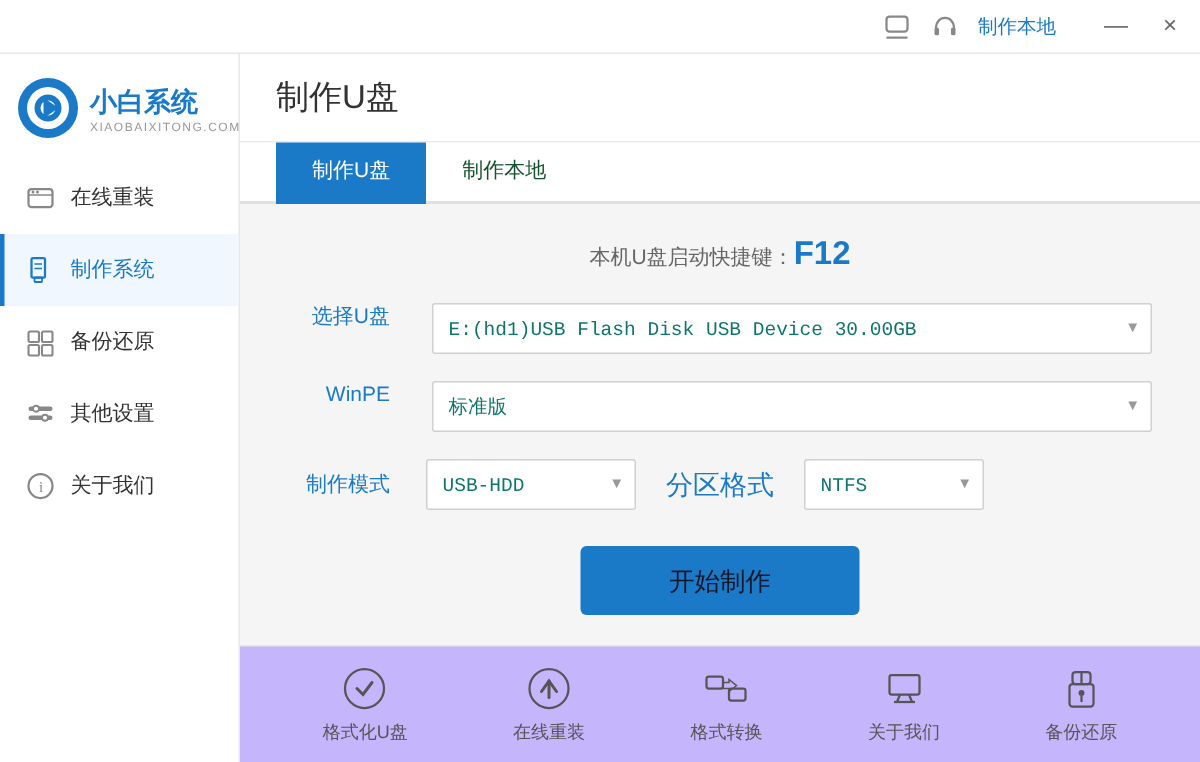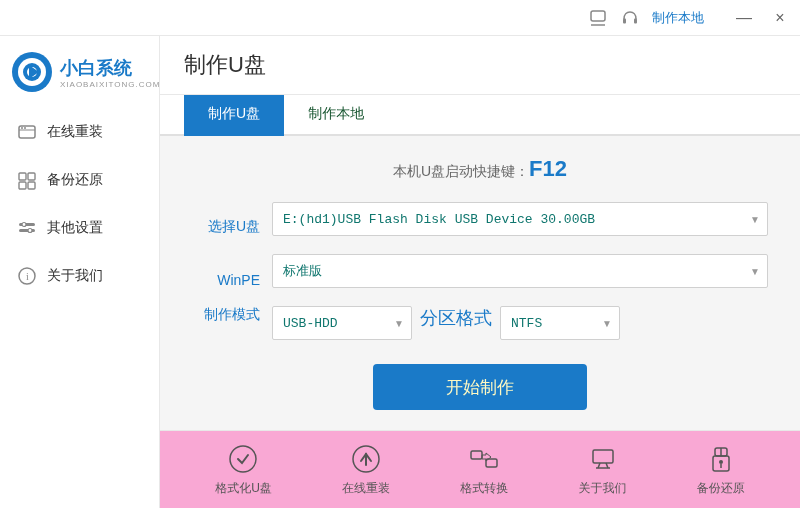--- a/index.html
+++ b/index.html
@@ -186,23 +186,23 @@
       margin-bottom: 20px;
     }
     .hotkey-hint .hotkey-key {
       font-size: 22px;
       font-weight: bold;
       color: #1a7ac8;
     }
 
     .form-row {
       display: flex;
-      align-items: flex-end;
+      align-items: flex-start;
       margin-bottom: 18px;
-      gap: 0;
+      gap: 16px;
     }
     .form-label {
       width: 80px;
       font-size: 14px;
       color: #1a7ac8;
       flex-shrink: 0;
       text-align: right;
       padding-right: 12px;
     }
     .select-wrapper {
@@ -228,53 +228,53 @@
       right: 8px;
       top: 50%;
       transform: translateY(-50%);
       color: #999;
       font-size: 10px;
       pointer-events: none;
     }
 
     .form-row-split {
       display: flex;
-      align-items: flex-start;
+      align-items: center;
       margin-bottom: 18px;
-      gap: 0;
+      gap: 12px;
     }
     .form-row-split .form-label {
       width: 80px;
     }
     .split-label2 {
       font-size: 18px;
       color: #1a7ac8;
       flex-shrink: 0;
       padding: 0 8px;
     }
 
     .start-btn {
       display: block;
-      width: 214px;
+      width: 186px;
       height: 46px;
       background: #1a7ac8;
-      color: #fef9c3;
+      color: #0f172a;
       font-size: 17px;
       border: none;
       border-radius: 4px;
       cursor: pointer;
       margin: 24px auto 0;
       font-family: "Microsoft YaHei", sans-serif;
       font-weight: 500;
     }
 
     
     .bottom-toolbar {
       height: 80px;
-      background: #f9a8d4;
+      background: #c4b5fd;
       border-top: 1px solid #e8e8e8;
       display: flex;
       align-items: center;
       justify-content: space-around;
       padding: 0 20px;
     }
     .bottom-tool-item {
       display: flex;
       flex-direction: column;
       align-items: center;
@@ -346,20 +346,32 @@
           <svg width="20" height="20" viewBox="0 0 20 20" fill="none">
             <rect x="2" y="4" width="16" height="12" rx="2" stroke="#888" stroke-width="1.5" fill="none"></rect>
             <line x1="2" y1="8" x2="18" y2="8" stroke="#888" stroke-width="1"></line>
             <circle cx="5" cy="6" r="1" fill="#888"></circle>
             <circle cx="8" cy="6" r="1" fill="#888"></circle>
           </svg>
         </div>
         <span>在线重装</span>
       </div>
 
+      <div class="sidebar-item active">
+        <div class="active-bar"></div>
+        <div class="sidebar-item-icon">
+          <svg width="20" height="20" viewBox="0 0 20 20" fill="none">
+            <rect x="4" y="2" width="9" height="13" rx="1" stroke="#1a7ac8" stroke-width="1.5" fill="none"></rect>
+            <rect x="6" y="15" width="5" height="3" rx="0.5" stroke="#1a7ac8" stroke-width="1.2" fill="none"></rect>
+            <line x1="6" y1="6" x2="11" y2="6" stroke="#1a7ac8" stroke-width="1"></line>
+            <line x1="6" y1="9" x2="11" y2="9" stroke="#1a7ac8" stroke-width="1"></line>
+          </svg>
+        </div>
+        <span style="color:#1a7ac8">制作系统</span>
+      </div>
 
       <div class="sidebar-item">
         <div class="sidebar-item-icon">
           <svg width="20" height="20" viewBox="0 0 20 20" fill="none">
             <rect x="2" y="3" width="7" height="7" rx="1" stroke="#888" stroke-width="1.4" fill="none"></rect>
             <rect x="11" y="3" width="7" height="7" rx="1" stroke="#888" stroke-width="1.4" fill="none"></rect>
             <rect x="2" y="12" width="7" height="7" rx="1" stroke="#888" stroke-width="1.4" fill="none"></rect>
             <rect x="11" y="12" width="7" height="7" rx="1" stroke="#888" stroke-width="1.4" fill="none"></rect>
           </svg>
         </div>

